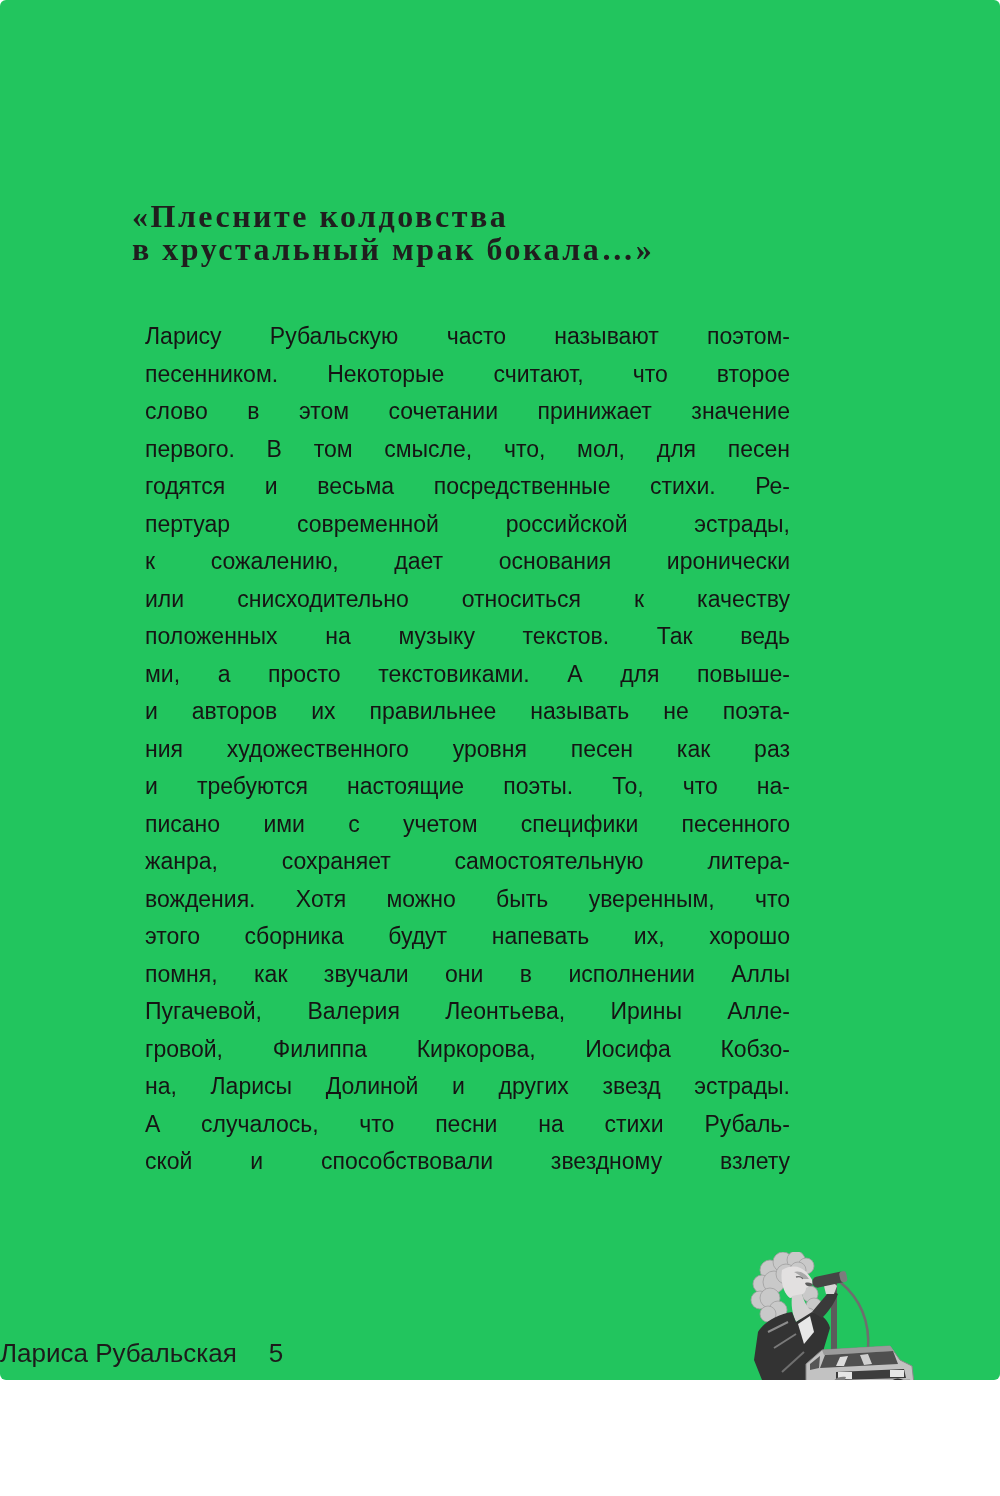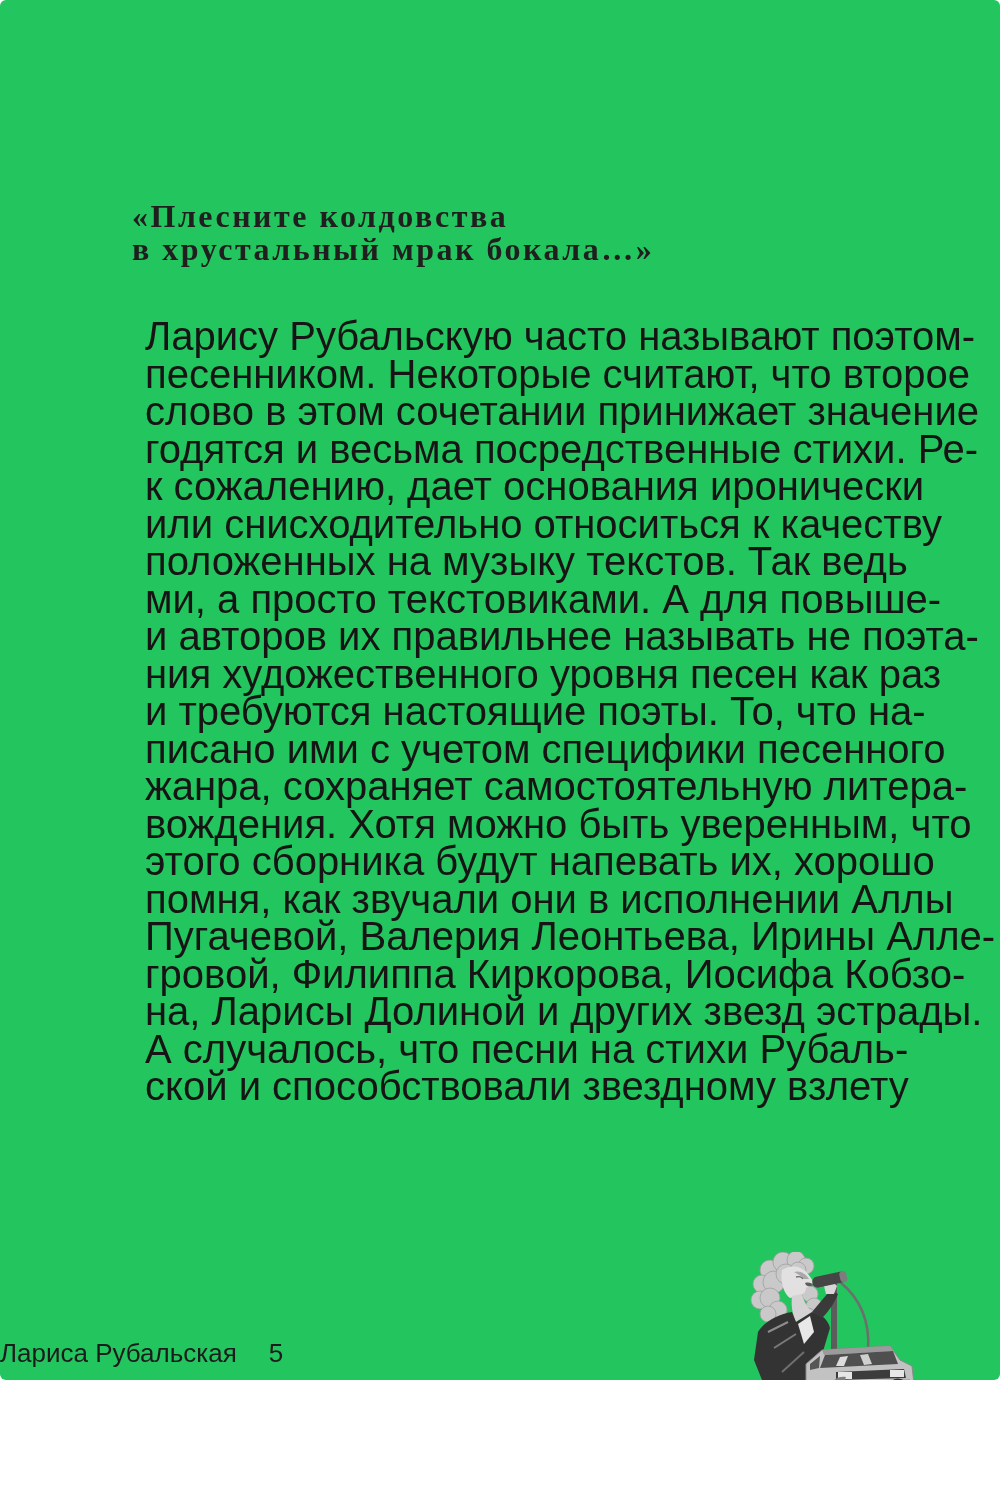--- a/index.html
+++ b/index.html
@@ -24,21 +24,21 @@
     line-height: 33px;
     letter-spacing: 2.5px;
     color: #201e1e;
     white-space: nowrap;
   }
   .body-text {
     position: absolute;
     left: 145px;
     top: 318px;
     width: 645px;
-    font-size: 40px;
+    font-size: 23px;
     line-height: 37.5px;
     color: #161414;
   }
   .body-text .text-line {
     text-align: justify;
     text-align-last: justify;
     height: 37.5px;
     overflow: visible;
     white-space: nowrap;
   }
@@ -68,21 +68,23 @@
 
   <h1 class="chapter-title">
     <span>«Плесните колдовства</span><br>
     <span>в хрустальный мрак бокала…»</span>
   </h1>
 
   <div class="body-text">
       <div class="text-line">Ларису Рубальскую часто называют поэтом-</div>
       <div class="text-line">песенником. Некоторые считают, что второе</div>
       <div class="text-line">слово в этом сочетании принижает значение</div>
+      <div class="text-line">первого. В том смысле, что, мол, для песен</div>
       <div class="text-line">годятся и весьма посредственные стихи. Ре-</div>
+      <div class="text-line">пертуар современной российской эстрады,</div>
       <div class="text-line">к сожалению, дает основания иронически</div>
       <div class="text-line">или снисходительно относиться к качеству</div>
       <div class="text-line">положенных на музыку текстов. Так ведь</div>
       <div class="text-line">ми, а просто текстовиками. А для повыше-</div>
       <div class="text-line">и авторов их правильнее называть не поэта-</div>
       <div class="text-line">ния художественного уровня песен как раз</div>
       <div class="text-line">и требуются настоящие поэты. То, что на-</div>
       <div class="text-line">писано ими с учетом специфики песенного</div>
       <div class="text-line">жанра, сохраняет самостоятельную литера-</div>
       <div class="text-line">вождения. Хотя можно быть уверенным, что</div>

